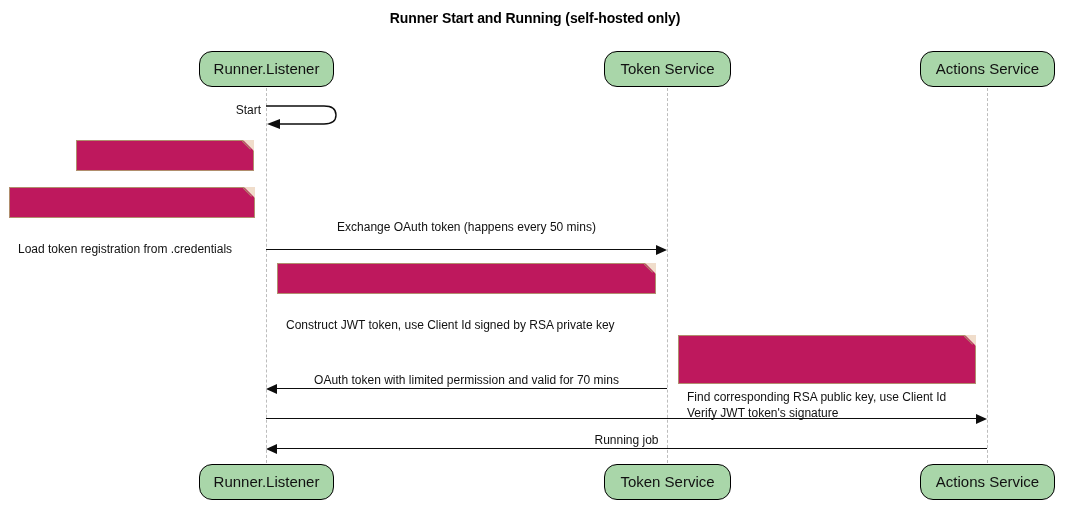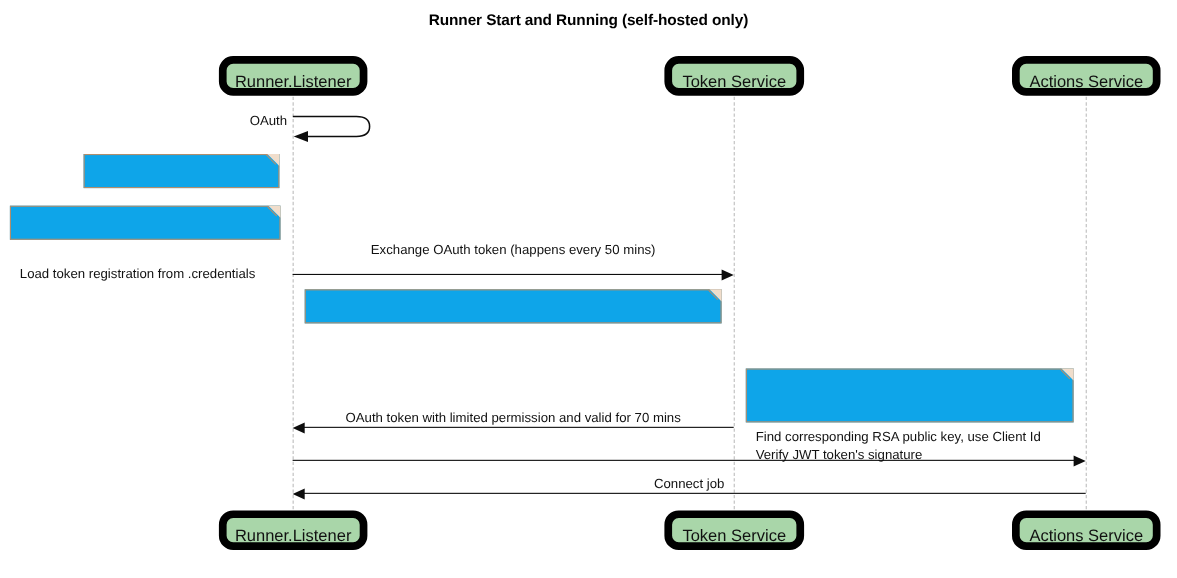--- a/index.html
+++ b/index.html
@@ -32,33 +32,33 @@
   }
   .lifeline {
     position: absolute;
     width: 0;
     border-left: 1px dashed #bdbdbd;
   }
   .participant {
     position: absolute;
     box-sizing: border-box;
     background: #a9d6a9;
-    border: 7px solid #000000;
+    border: 1px solid #000000;
     border-radius: 13px;
     text-align: center;
     font-size: 15px;
     color: #111111;
     line-height: 34px;
     height: 36px;
     white-space: nowrap;
   }
   .note {
     position: absolute;
     box-sizing: border-box;
-    background: #0ea5e9;
+    background: #be185d;
     border: 1px solid #b08e6d;
     font-size: 12px;
     color: #111111;
     padding: 5px 7px 3px 8px;
     line-height: 16px;
     white-space: pre-line;
   }
   .note .fold {
     position: absolute;
     top: -1px;
@@ -134,21 +134,21 @@
   <div class="participant" style="left:199px; top:51px; width:135px;">
     <span>Runner.Listener</span>
   </div>
   <div class="participant" style="left:604px; top:51px; width:127px;">
     <span>Token Service</span>
   </div>
   <div class="participant" style="left:920px; top:51px; width:135px;">
     <span>Actions Service</span>
   </div>
 
-  <div class="msg-label" style="left:206px; top:103px; width:55px; text-align:right;">OAuth</div>
+  <div class="msg-label" style="left:206px; top:103px; width:55px; text-align:right;">Start</div>
   <div class="self-loop" style="left:266px; top:104px;">
     <svg width="80" height="28" viewBox="0 0 80 28">
       <path d="M 0 2 L 58 2 Q 70 2 70 11 Q 70 20 58 20 L 14 20" fill="none" stroke="#0d0d0d" stroke-width="1.4"></path>
       <polygon points="14,15 1,20 14,25" fill="#0d0d0d"></polygon>
     </svg>
   </div>
 
   <div class="note" style="left:76px; top:140px; width:178px; height:31px;">
     <span class="fold"></span>
     <span class="fold-edge"></span>
@@ -161,37 +161,38 @@
     <span>Load token registration from .credentials</span>
   </div>
 
   <div class="msg-label" style="left:266px; top:220px; width:401px;text-align:center;">Exchange OAuth token (happens every 50 mins)</div>
   <div class="msg-line" style="left:266px; top:249px; width:391px;"></div>
   <div class="arrow-right" style="left:656px; top:245px;"></div>
 
   <div class="note" style="left:277px; top:263px; width:379px; height:31px;">
     <span class="fold"></span>
     <span class="fold-edge"></span>
+    <span>Construct JWT token, use Client Id signed by RSA private key</span>
   </div>
 
   <div class="note" style="left:678px; top:311px; width:298px; height:49px;margin-top:24px;">
     <span class="fold"></span>
     <span class="fold-edge"></span>
     <span>Find corresponding RSA public key, use Client Id
 Verify JWT token's signature</span>
   </div>
 
   <div class="msg-label" style="left:266px; top:373px; width:401px;">OAuth token with limited permission and valid for 70 mins</div>
   <div class="msg-line" style="left:276px; top:388px; width:391px;"></div>
   <div class="arrow-left" style="left:266px; top:384px;"></div>
 
   <div class="msg-line" style="left:266px; top:418px; width:711px;"></div>
   <div class="arrow-right" style="left:976px; top:414px;"></div>
 
-  <div class="msg-label" style="left:266px; top:433px; width:721px;">Connect job</div>
+  <div class="msg-label" style="left:266px; top:433px; width:721px;">Running job</div>
   <div class="msg-line" style="left:276px; top:448px; width:711px;"></div>
   <div class="arrow-left" style="left:266px; top:444px;"></div>
 
   <div class="participant" style="left:199px; top:464px; width:135px;">
     <span>Runner.Listener</span>
   </div>
   <div class="participant" style="left:604px; top:464px; width:127px;">
     <span>Token Service</span>
   </div>
   <div class="participant" style="left:920px; top:464px; width:135px;">

